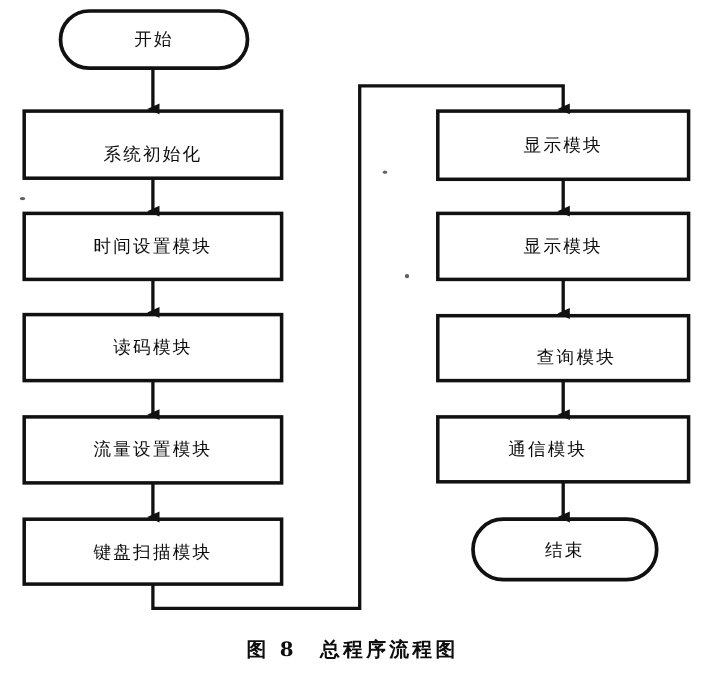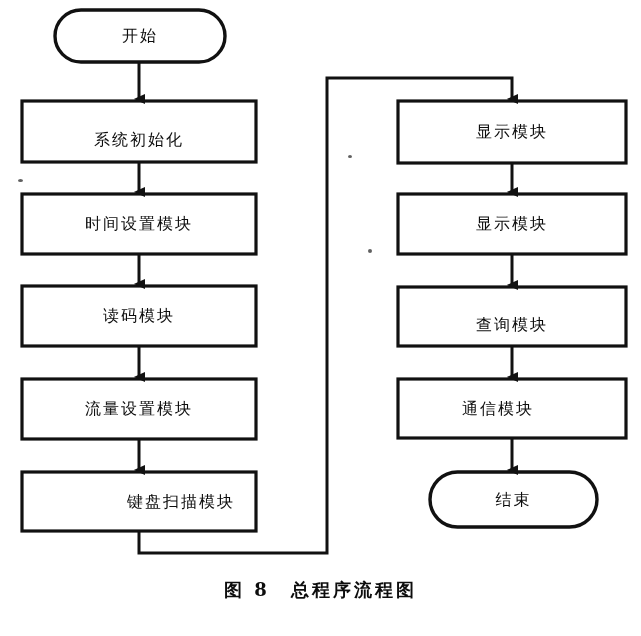--- a/index.html
+++ b/index.html
@@ -115,27 +115,27 @@
 <div class="node-label" style="left:55px;  top:10px;  width:170px; height:52px;">开始</div>
 
 <div class="node-label" style="left:22px;  top:101px; width:234px; height:78px;">系统初始化</div>
 
 <div class="node-label" style="left:22px;  top:194px; width:234px; height:60px;">时间设置模块</div>
 
 <div class="node-label" style="left:22px;  top:286px; width:234px; height:60px;">读码模块</div>
 
 <div class="node-label" style="left:22px;  top:379px; width:234px; height:60px;">流量设置模块</div>
 
-<div class="node-label" style="left:22px;  top:472px; width:234px; height:59px;padding-left:42px;">键盘扫描模块</div>
+<div class="node-label" style="left:22px;  top:472px; width:234px; height:59px;">键盘扫描模块</div>
 
 <div class="node-label" style="left:398px; top:101px; width:228px; height:62px;">显示模块</div>
 
 <div class="node-label" style="left:398px; top:194px; width:228px; height:60px;">显示模块</div>
 
-<div class="node-label" style="left:398px; top:287px; width:228px; height:76px;">查询模块</div>
+<div class="node-label" style="left:398px; top:287px; width:228px; height:76px;padding-left:12px;">查询模块</div>
 
 <div class="node-label" style="left:398px; top:379px; width:200px; height:59px;">通信模块</div>
 
 <div class="node-label" style="left:430px; top:472px; width:167px; height:55px;">结束</div>
 
 <div class="speck" style="left:18px;  top:179px; width:5px; height:3px;"></div>
 <div class="speck" style="left:348px; top:155px; width:4px; height:3px;"></div>
 <div class="speck" style="left:368px; top:249px; width:4px; height:4px;"></div>
 
 <div class="caption">图 8　总程序流程图</div>

